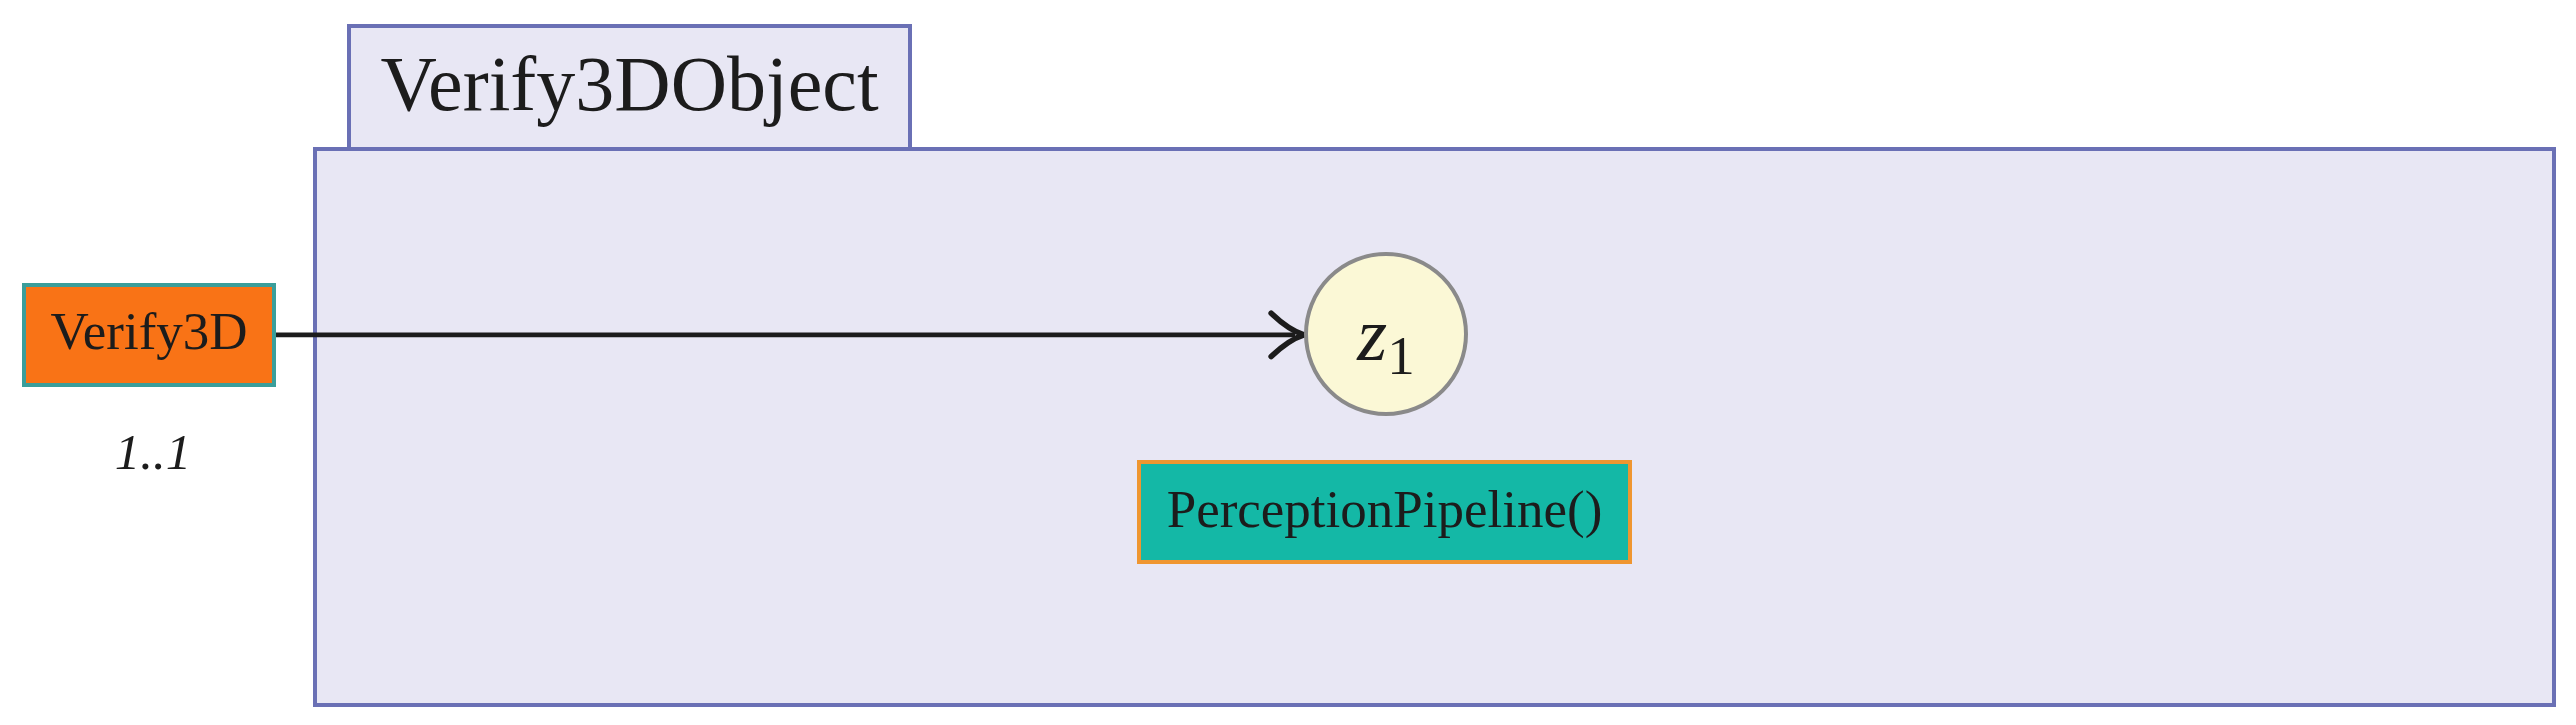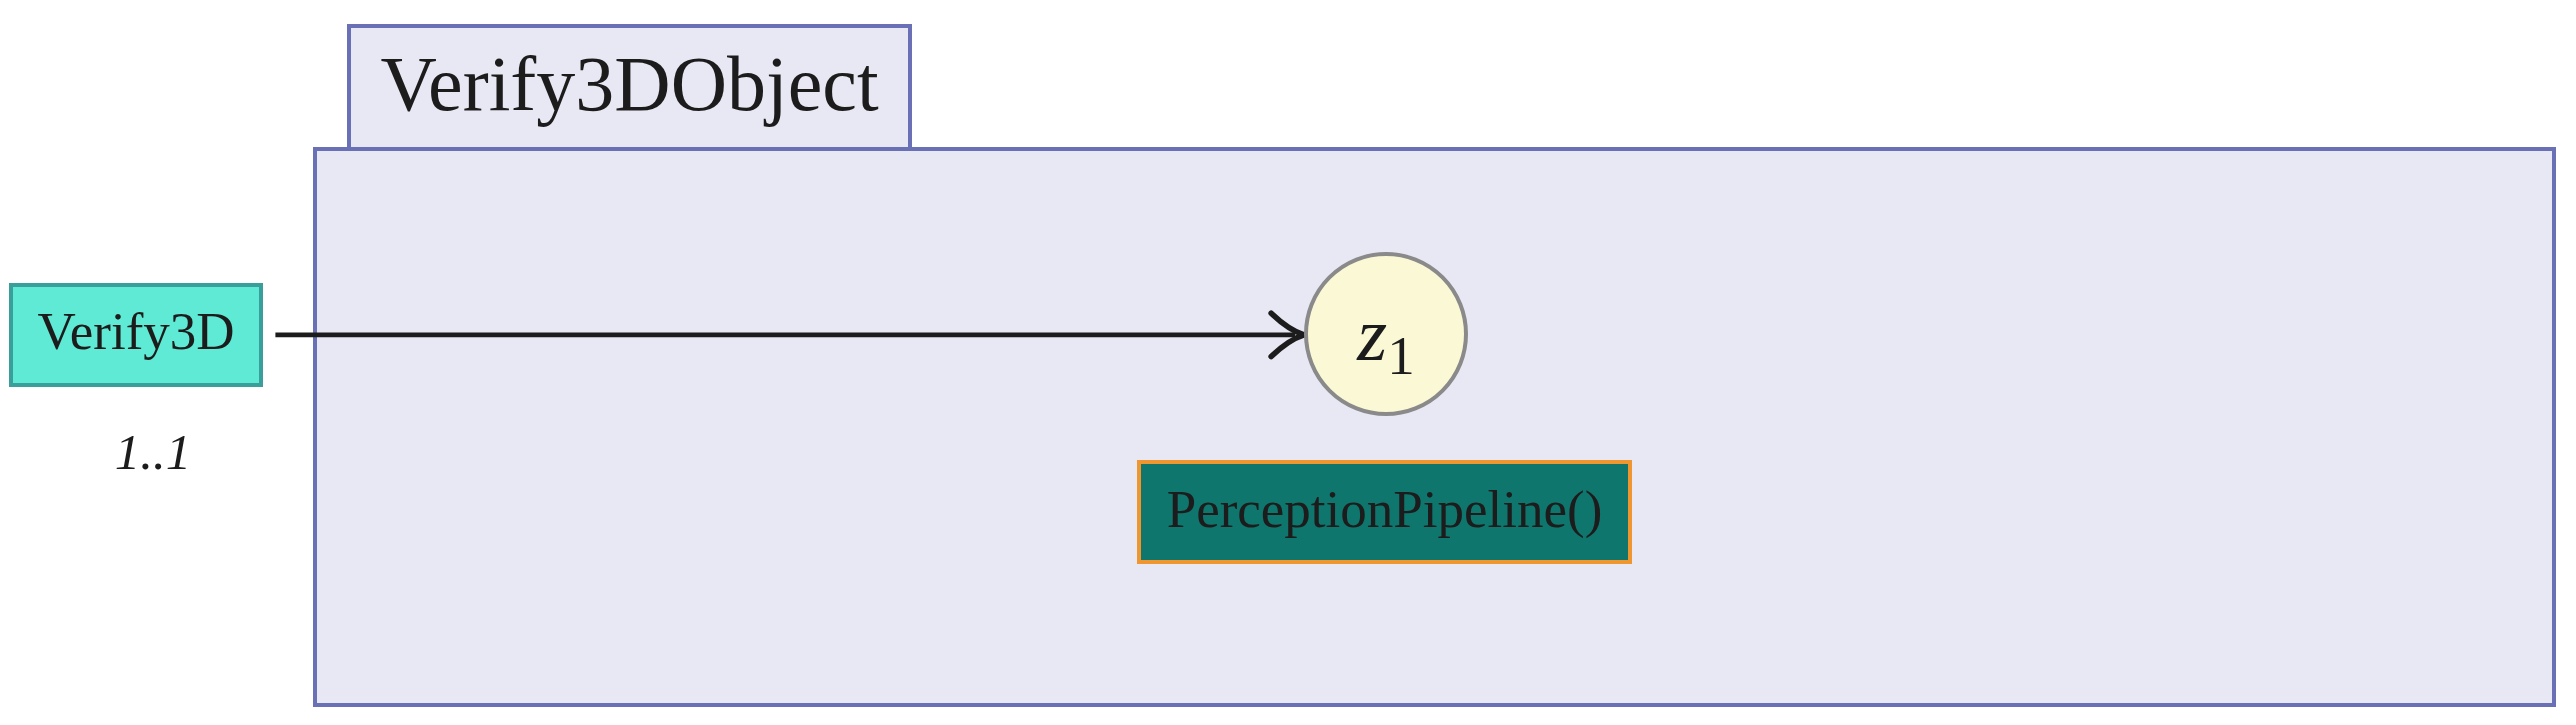--- a/index.html
+++ b/index.html
@@ -44,25 +44,25 @@
     width: 2243px;
     height: 560px;
     background: #e8e7f4;
     border: 4px solid #6a70b5;
     z-index: 1;
   }
 
   
   .input-box {
     position: absolute;
-    left: 9px;
+    left: 22px;
     top: 283px;
     width: 254px;
     height: 104px;
-    background: #5eead4;
+    background: #f97316;
     border: 4.8px solid #3a9e9b;
     display: flex;
     align-items: center;
     justify-content: center;
     z-index: 4;
   }
   .input-box .label {
     font-size: 53px;
     line-height: 1;
     padding-bottom: 6.4px;
@@ -117,21 +117,21 @@
     transform: translateY(21px);
   }
 
   
   .function-box {
     position: absolute;
     left: 1137px;
     top: 460px;
     width: 495px;
     height: 104px;
-    background: #0f766e;
+    background: #14b8a6;
     border: 4px solid #ef9630;
     display: flex;
     align-items: center;
     justify-content: center;
     z-index: 3;
   }
   .function-box .label {
     font-size: 53px;
     line-height: 1;
     padding-bottom: 4.8px;

